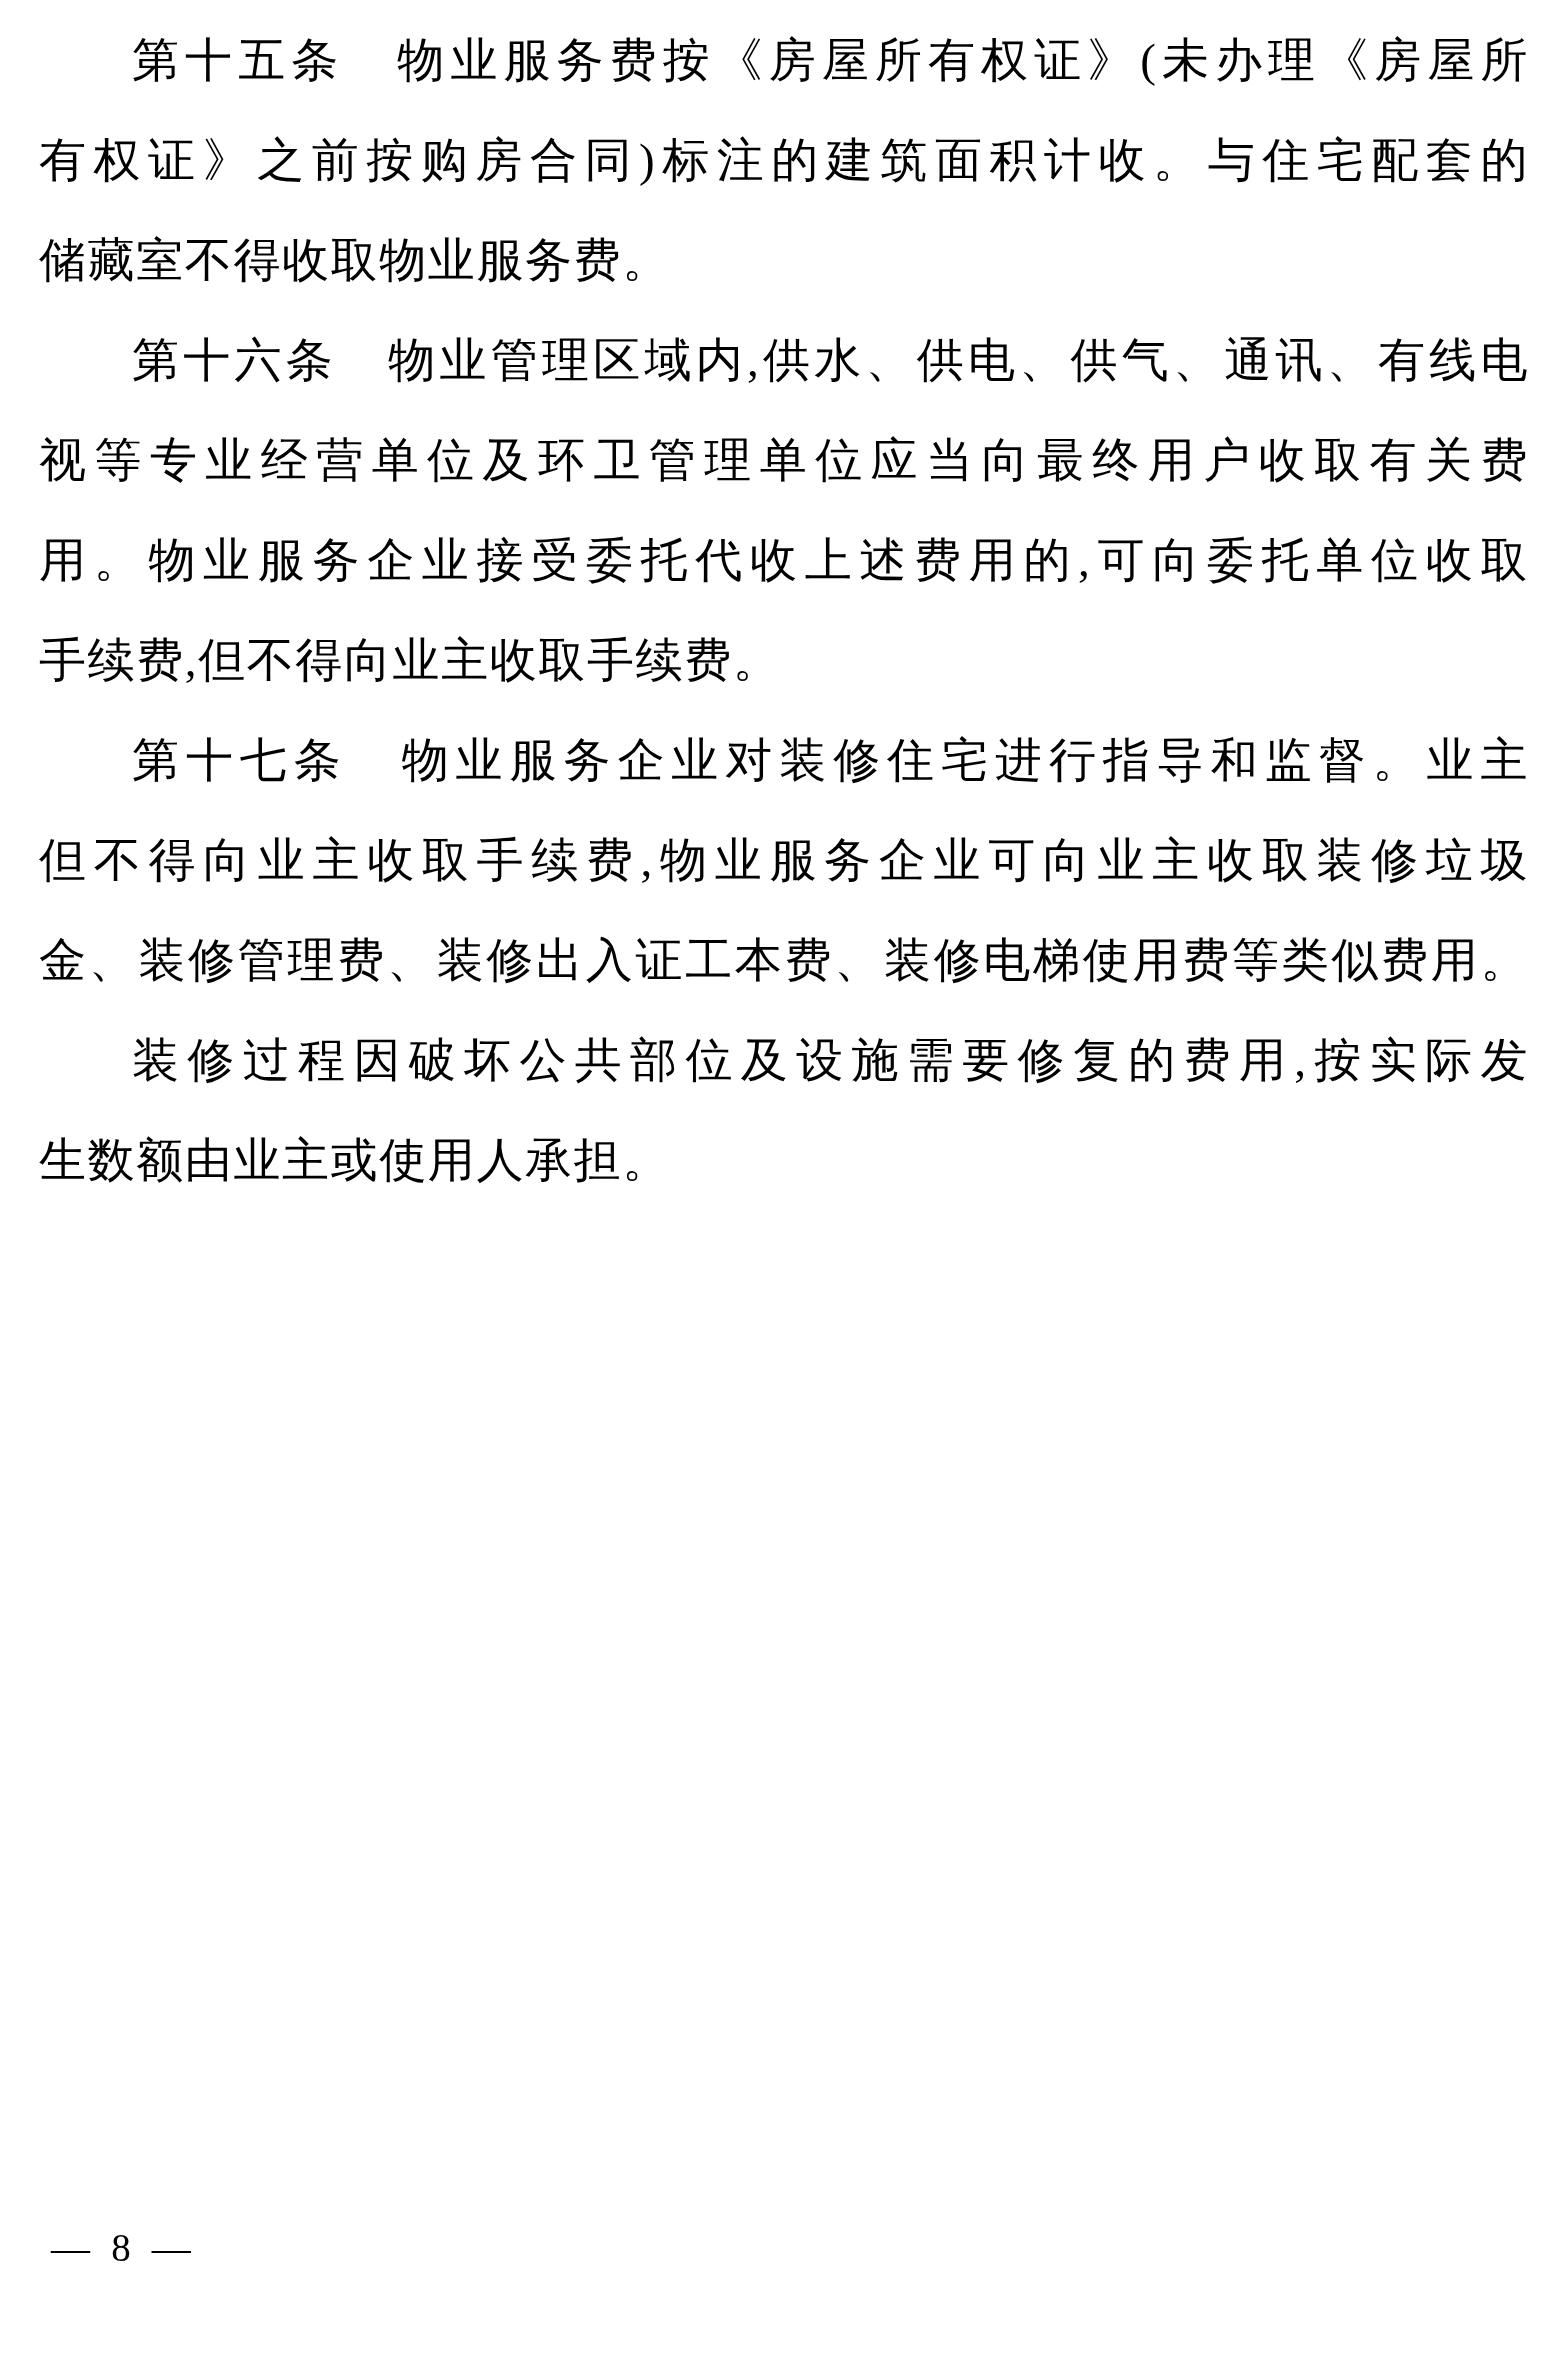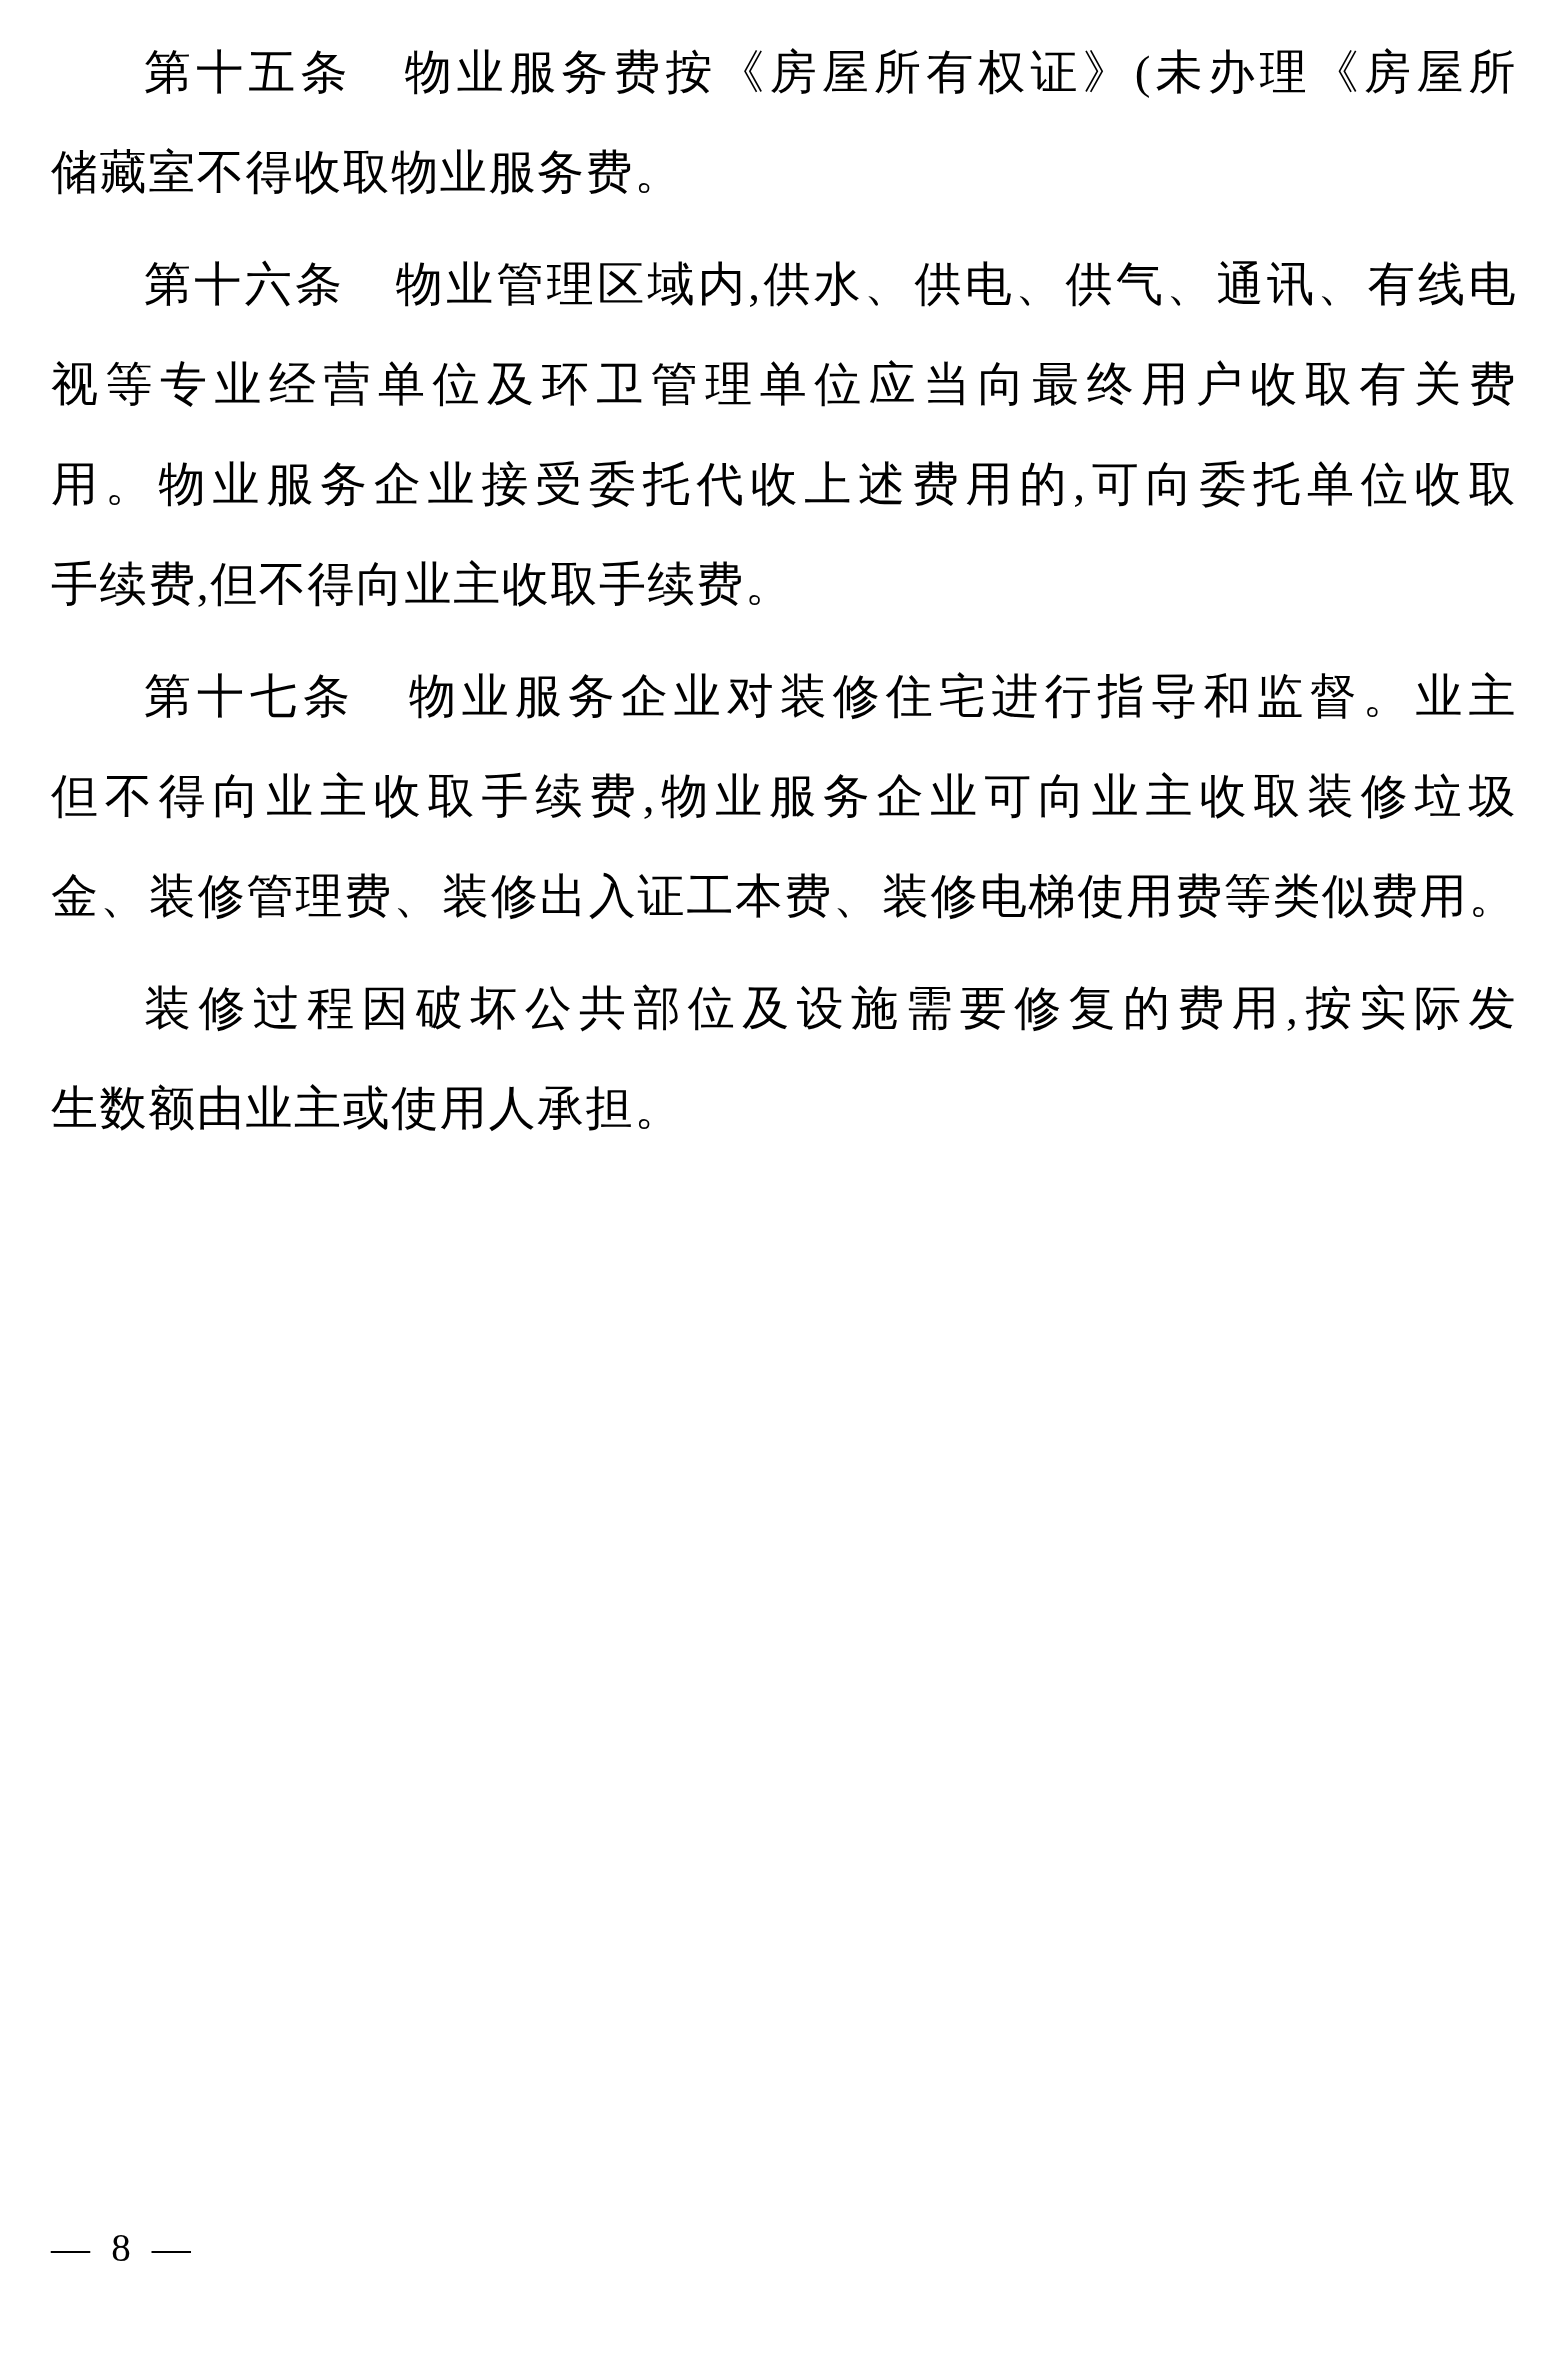--- a/index.html
+++ b/index.html
@@ -16,21 +16,21 @@
     height: 2366px;
     background: #ffffff;
     overflow: hidden;
   }
   .doc-body {
     position: absolute;
     left: 39px;
     top: 9.8px;
     width: 1490px;
   }
-  .paragraph { margin: 12px; padding: 0; }
+  .paragraph { margin: 0; padding: 0; }
   .line {
     font-size: 47px;
     line-height: 100px;
     height: 100px;
     letter-spacing: 1.6px;
     white-space: normal;
     text-align: justify;
     text-align-last: justify;
     overflow: hidden;
   }
@@ -45,20 +45,21 @@
     line-height: 49px;
   }
 </style>
 </head>
 <body>
 
 <div class="page">
   <main class="doc-body">
       <div class="paragraph">
         <div class="line indent">第十五条　物业服务费按《房屋所有权证》(未办理《房屋所</div>
+        <div class="line">有权证》之前按购房合同)标注的建筑面积计收。与住宅配套的</div>
         <div class="line end">储藏室不得收取物业服务费。</div>
       </div>
       <div class="paragraph">
         <div class="line indent">第十六条　物业管理区域内,供水、供电、供气、通讯、有线电</div>
         <div class="line">视等专业经营单位及环卫管理单位应当向最终用户收取有关费</div>
         <div class="line">用。物业服务企业接受委托代收上述费用的,可向委托单位收取</div>
         <div class="line end">手续费,但不得向业主收取手续费。</div>
       </div>
       <div class="paragraph">
         <div class="line indent">第十七条　物业服务企业对装修住宅进行指导和监督。业主</div>

